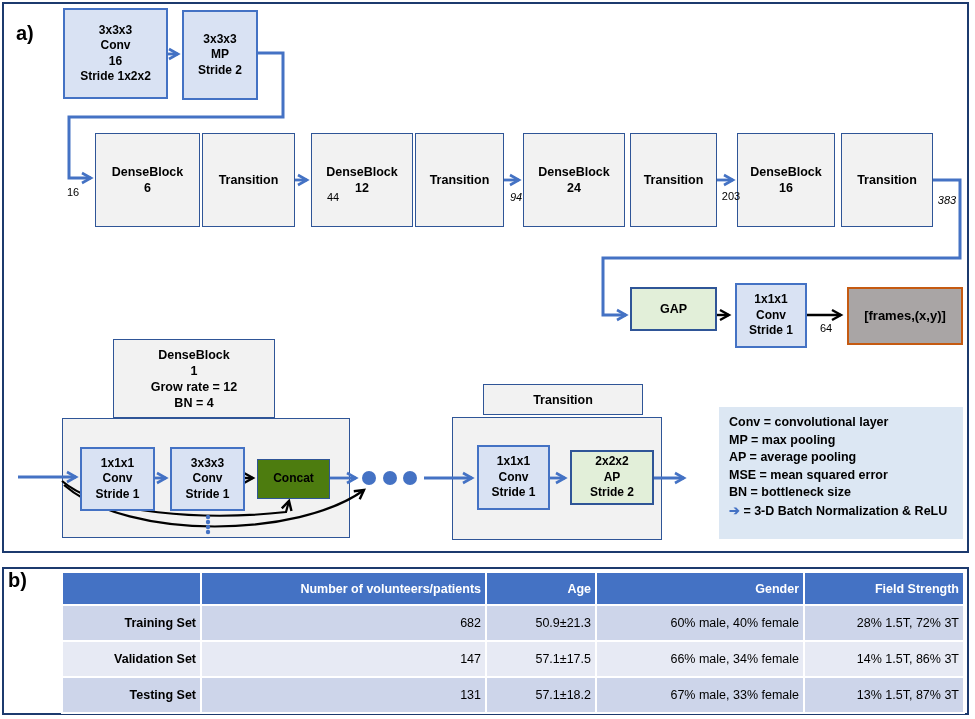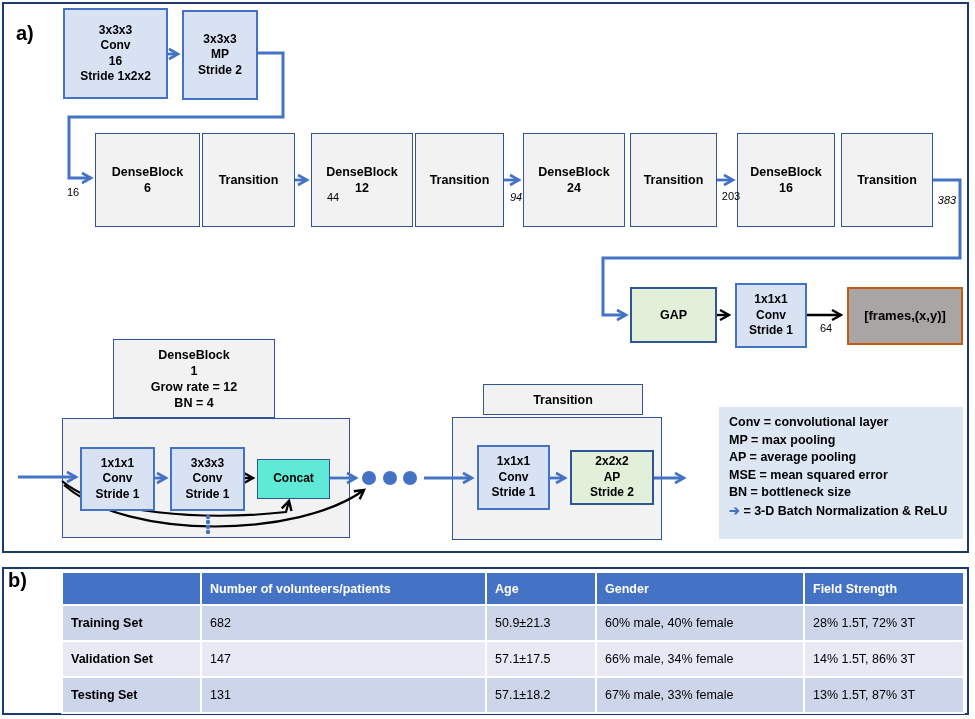--- a/index.html
+++ b/index.html
@@ -7,31 +7,31 @@
           font-family:"Liberation Sans",sans-serif;overflow:hidden;}
   .panel{position:absolute;border:2px solid #1c3a6e;background:#fff;box-sizing:border-box;z-index:0;}
   .panel-label{position:absolute;font-size:20px;font-weight:bold;color:#000;z-index:12;}
   .box{position:absolute;display:flex;align-items:center;justify-content:center;
        text-align:center;white-space:pre-line;font-weight:bold;color:#000;
        box-sizing:border-box;line-height:1.28;z-index:10;}
   .container-box{z-index:2;}
   .fill-blue{background:#D9E2F3;border:2px solid #4472C4;font-size:12px;}
   .fill-gray{background:#F2F2F2;border:1.5px solid #2F5597;font-size:12.5px;}
   .fill-green{background:#E2EFD9;border:2px solid #2F5597;font-size:12.5px;}
-  .fill-concat{background:#5eead4;border:1.5px solid #2F5597;font-size:12px;}
+  .fill-concat{background:#4d7c0f;border:1.5px solid #2F5597;font-size:12px;}
   .fill-frames{background:#A9A5A5;border:2.5px solid #C55A11;font-size:13px;}
   .chlabel{position:absolute;font-size:11px;color:#000;text-align:center;z-index:11;}
   svg.wires{position:absolute;left:0;top:0;z-index:5;}
   .legend{position:absolute;left:719px;top:407px;width:244px;height:132px;
           background:#DCE7F3;box-sizing:border-box;padding:7px 0 0 10px;z-index:10;}
   .legend .lline{font-size:12.5px;font-weight:bold;color:#000;line-height:17.6px;white-space:nowrap;}
   .legend .laro{color:#4472C4;font-size:13px;}
   table.dtable{position:absolute;left:61px;top:571px;width:902px;border-collapse:collapse;
                table-layout:fixed;z-index:10;}
-  table.dtable th,table.dtable td{border:2px solid #fff;padding:0 4px 0 8px;text-align:left;
+  table.dtable th,table.dtable td{border:2px solid #fff;padding:0 4px 0 8px;text-align:right;
                vertical-align:middle;font-size:12.5px;overflow:hidden;}
   table.dtable thead th{background:#4472C4;color:#fff;font-weight:bold;height:31px;}
   table.dtable tbody tr{height:36px;}
   table.dtable tbody th{font-weight:bold;color:#000;}
   table.dtable tbody td{font-weight:normal;color:#000;}
   table.dtable tbody tr.band-dark th,table.dtable tbody tr.band-dark td{background:#CDD5EA;}
   table.dtable tbody tr.band-light th,table.dtable tbody tr.band-light td{background:#E7EAF4;}
 </style>
 </head>
 <body>
@@ -104,21 +104,21 @@
   <div class="box fill-gray" style="left:311px;top:133px;width:102px;height:94px;">DenseBlock
 12</div>
   <div class="box fill-gray" style="left:415px;top:133px;width:89px;height:94px;">Transition</div>
   <div class="box fill-gray" style="left:523px;top:133px;width:102px;height:94px;">DenseBlock
 24</div>
   <div class="box fill-gray" style="left:630px;top:133px;width:87px;height:94px;">Transition</div>
   <div class="box fill-gray" style="left:737px;top:133px;width:98px;height:94px;">DenseBlock
 16</div>
   <div class="box fill-gray" style="left:841px;top:133px;width:92px;height:94px;">Transition</div>
 
-  <div class="box fill-green" style="left:630px;top:287px;width:87px;height:56px;">GAP</div>
+  <div class="box fill-green" style="left:630px;top:287px;width:87px;height:44px;">GAP</div>
   <div class="box fill-blue" style="left:735px;top:283px;width:72px;height:65px;">1x1x1
 Conv
 Stride 1</div>
   <div class="box fill-frames" style="left:847px;top:287px;width:116px;height:58px;">[frames,(x,y)]</div>
 
   <div class="chlabel" style="left:62px;top:186px;width:22px;">16</div>
   <div class="chlabel" style="left:294px;top:191px;width:22px;margin-left:28px;">44</div>
   <div class="chlabel" style="left:505px;top:191px;width:22px;font-style:italic;">94</div>
   <div class="chlabel" style="left:717px;top:190px;width:28px;">203</div>
   <div class="chlabel" style="left:933px;top:194px;width:28px;font-style:italic;">383</div>

